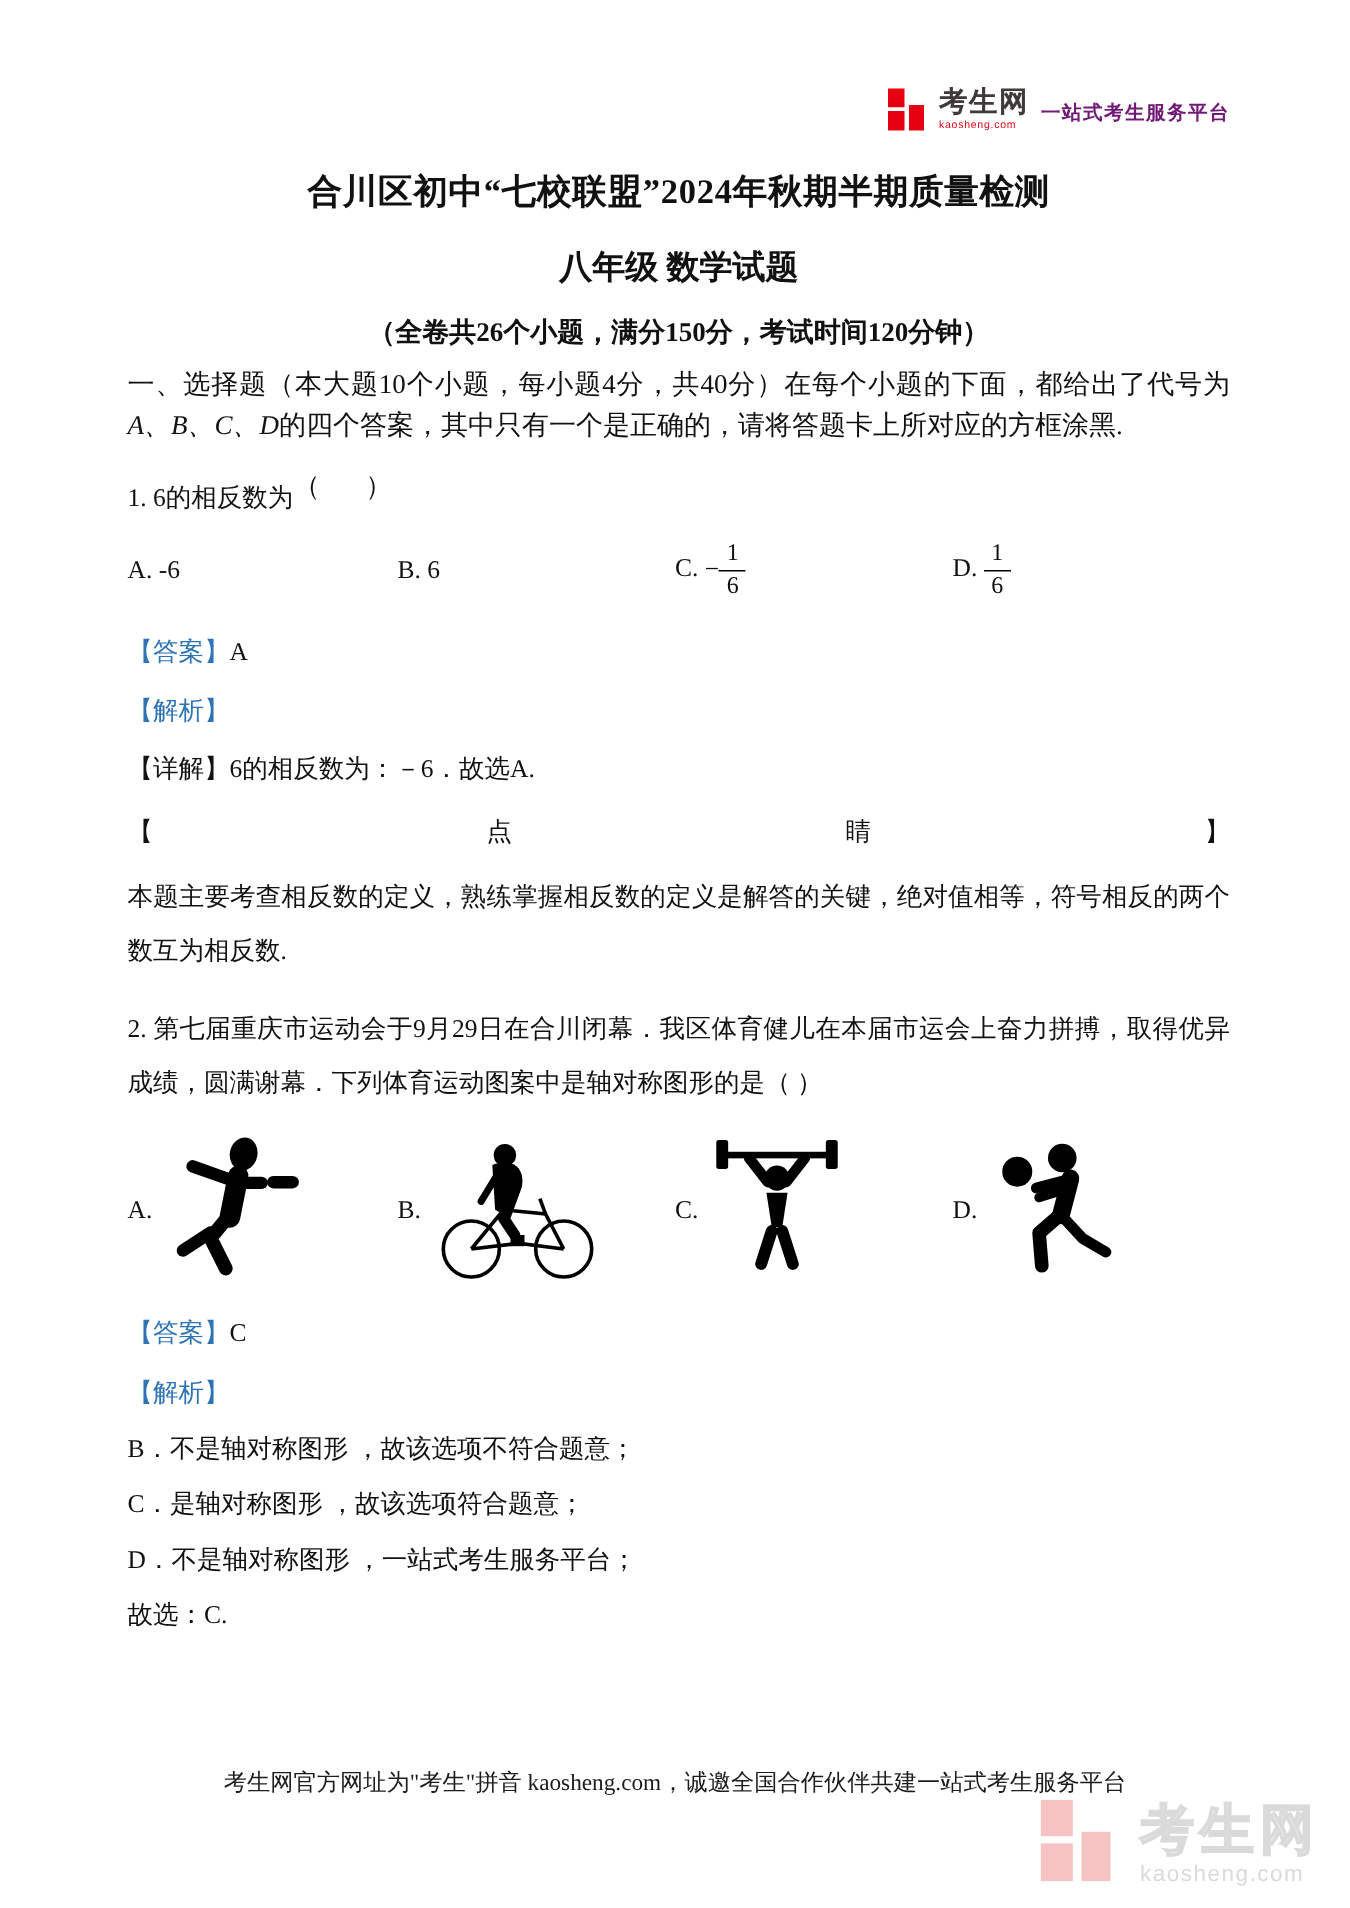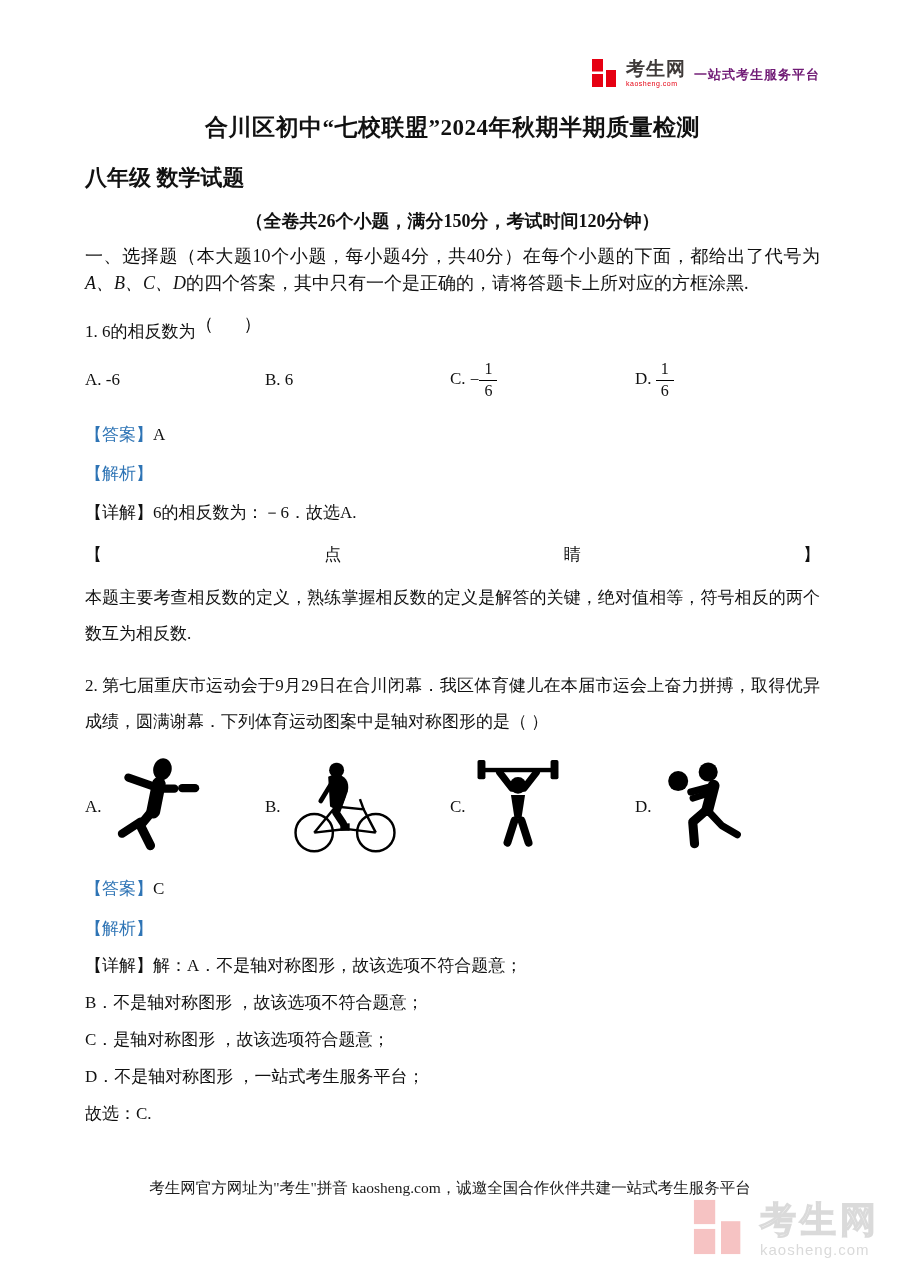--- a/index.html
+++ b/index.html
@@ -16,21 +16,21 @@
   
   .brand{position:absolute;top:58px;right:80px;display:flex;align-items:flex-end;gap:8px;}
   .brand-main{display:flex;align-items:center;gap:5px;}
   .brand-mark svg{display:block;}
   .brand-text{display:flex;flex-direction:column;line-height:1;}
   .brand-name{font-size:19px;font-weight:bold;color:#3f3a39;letter-spacing:1px;font-family:"Liberation Sans",sans-serif;}
   .brand-domain{font-size:7px;color:#e60012;font-family:"Liberation Sans",sans-serif;margin-top:2px;letter-spacing:.5px;}
   .brand-tagline{font-size:13px;font-weight:bold;color:#701a75;padding-bottom:4px;letter-spacing:1px;}
 
   .doc-title{padding-top:112px;text-align:center;font-size:23px;font-weight:bold;letter-spacing:.5px;}
-  .doc-subtitle{margin-top:20px;text-align:left;font-size:22px;font-weight:bold;}
+  .doc-subtitle{margin-top:20px;text-align:center;font-size:22px;font-weight:bold;}
   .doc-meta{margin-top:16px;text-align:center;font-size:18px;font-weight:bold;}
 
   .section-heading{margin-top:10px;font-size:18px;font-weight:normal;line-height:1.5;text-align:justify;}
   .it{font-style:italic;}
 
   .q-line{margin-top:22px;font-size:17px;}
   .raised{position:relative;top:-7px;font-size:18px;}
   .raised .gap{display:inline-block;width:30px;}
 
   .options-row{margin-top:10px;display:grid;grid-template-columns:180px 185px 185px 1fr;align-items:center;min-height:54px;font-size:17px;}
@@ -190,21 +190,20 @@
               <path d="M55 59 L68 73 L85 83" stroke-width="8"></path>
             </g>
           </svg>
         </span>
       </div>
     </div>
 
     <div class="ans-line" style="margin-top:12px;"><span class="blue">【答案】</span><span>C</span></div>
     <div class="ans-line"><span class="blue">【解析】</span></div>
 
-    <div class="detail-line"><span>【详解】</span><span>解：A．不是轴对称图形，故该选项不符合题意；</span></div>
     <div class="detail-line">B．不是轴对称图形 ，故该选项不符合题意；</div>
     <div class="detail-line">C．是轴对称图形 ，故该选项符合题意；</div>
     <div class="detail-line">D．不是轴对称图形 ，一站式考生服务平台；</div>
     <div class="detail-line">故选：C.</div>
 
   </div>
 
   <div class="footer-line">考生网官方网址为"考生"拼音 kaosheng.com，诚邀全国合作伙伴共建一站式考生服务平台</div>
 
   <div class="watermark">

